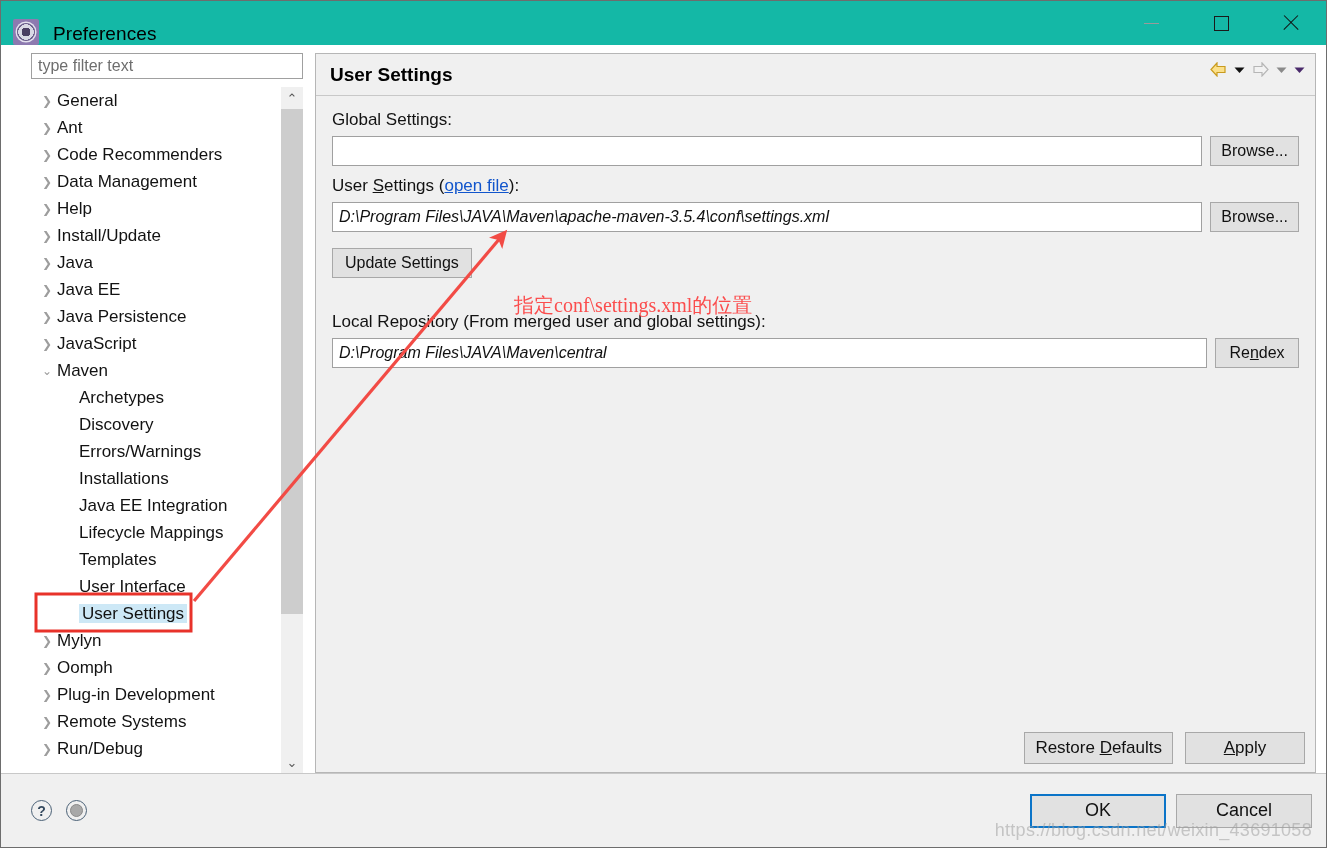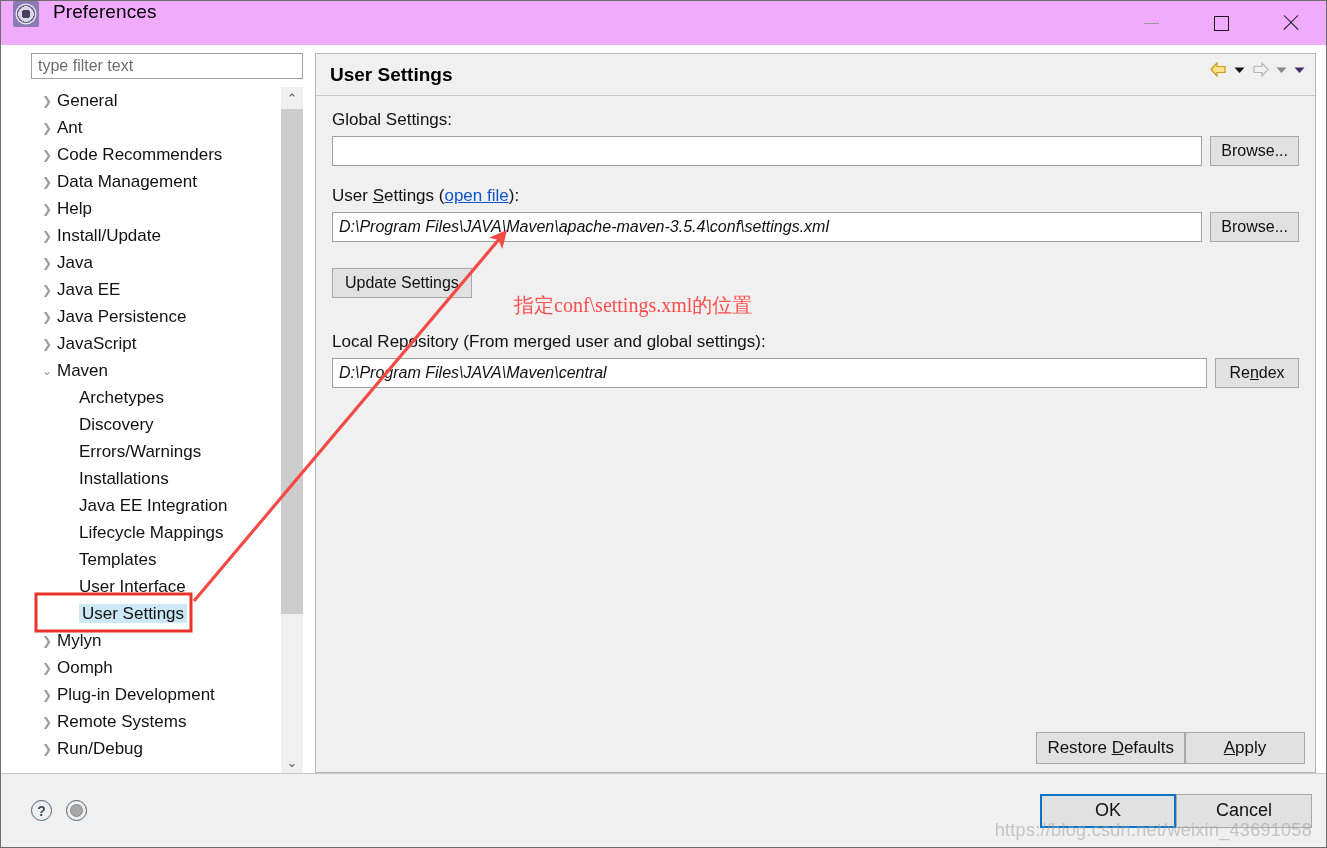--- a/index.html
+++ b/index.html
@@ -13,22 +13,22 @@
     position: relative;
     width: 1327px; height: 848px;
     background: #ffffff;
     border: 1px solid #6d6d6d;
     display: flex; flex-direction: column;
   }
 
   
   .titlebar {
     height: 44px; flex: 0 0 44px;
-    display: flex; align-items: flex-start;
-    background: #f0abfc;
+    display: flex; align-items: flex-end;
+    background: #14b8a6;
     position: relative;
   }
   .app-icon {
     margin-left: 12px; width: 26px; height: 26px;
     background: #8d7ab0;
     border-radius: 2px;
     display: flex; align-items: center; justify-content: center;
     position: relative;
   }
   .app-icon .gear {
@@ -174,21 +174,21 @@
   .field-label {
     font-size: 17px; color: #121212;
     margin-bottom: 6px;
     display: block;
   }
   .field-label u { text-decoration: underline; }
   .link { color: #1155cc; text-decoration: underline; cursor: pointer; }
 
   .row {
     display: flex; align-items: stretch; gap: 8px;
-    margin-bottom: 20px;
+    margin-bottom: 10px;
   }
   .text-input {
     flex: 1 1 auto;
     height: 30px;
     border: 1px solid #a0a0a0;
     background: #ffffff;
     font-size: 16px; color: #111;
     padding: 0 6px;
     font-family: "Liberation Sans", sans-serif;
     outline: none;
@@ -227,21 +227,21 @@
     position: absolute; left: 0; top: 0;
     width: 1327px; height: 848px;
     pointer-events: none;
     z-index: 40;
   }
 
   
   .apply-bar {
     position: absolute;
     right: 10px; bottom: 8px;
-    display: flex; gap: 0;
+    display: flex; gap: 12px;
   }
   .apply-bar .btn { height: 32px; min-width: 120px; font-size: 17px; }
 
   
   .footer {
     height: 74px; flex: 0 0 74px;
     border-top: 1px solid #c8c8c8;
     background: #f0f0f0;
     display: flex; align-items: center;
     position: relative;
@@ -255,21 +255,21 @@
     font-size: 14px; color: #34495e; font-weight: bold;
     background: #f0f0f0;
   }
   .circ-icon.dot { }
   .circ-icon.dot::after {
     content: ""; width: 11px; height: 11px; border-radius: 50%;
     background: #a8a8a8; border: 1px solid #8a8a8a;
   }
   .footer-buttons {
     position: absolute; right: 14px;
-    display: flex; 
+    display: flex; gap: 10px;
   }
   .footer-buttons .btn { height: 34px; min-width: 136px; font-size: 18px; }
   .btn.primary {
     border: 2px solid #0b74c8;
     background: #e1e1e1;
   }
   .watermark {
     position: absolute;
     right: 14px; bottom: 6px;
     font-size: 18px;

